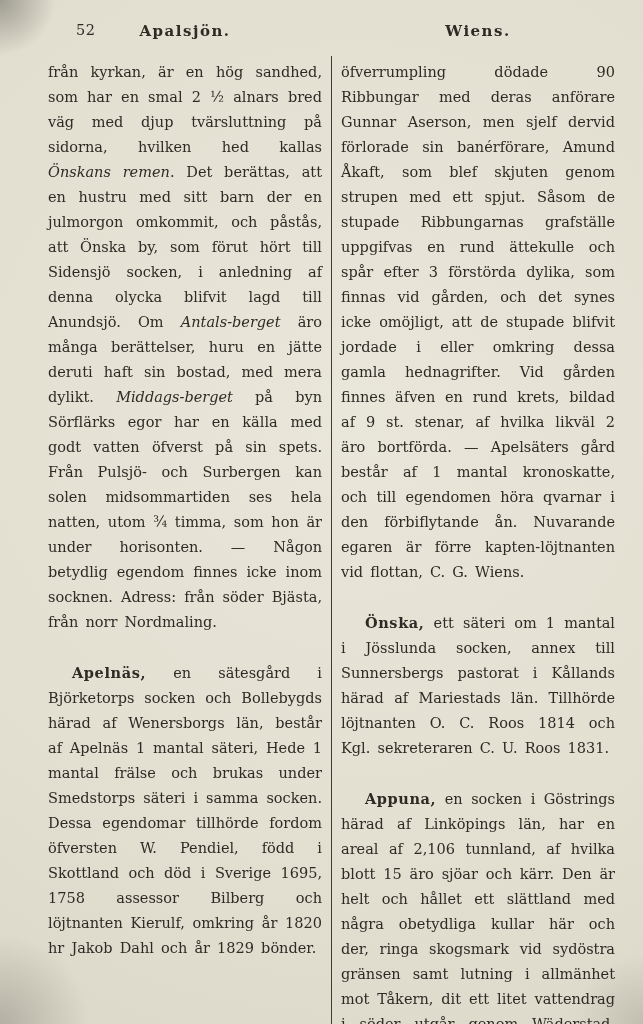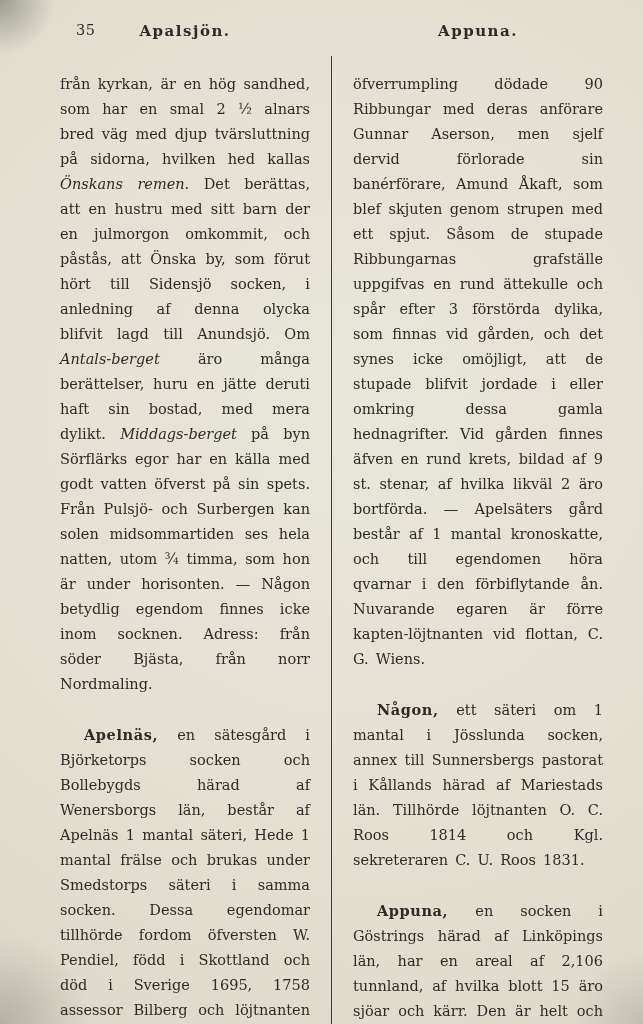--- a/index.html
+++ b/index.html
@@ -54,53 +54,53 @@
     word-spacing: 2.5px;
     min-height: 912px;
   }
   .col-gap-left { width: 5px; }
   .divider {
     width: 1px;
     background: #3e3b35;
     margin-bottom: 46px;
   }
   .col-gap-right { width: 5px; }
-  .para { margin: 16px; }
+  .para { margin: 4px; }
   .para.entry {
     margin-top: 25px;
     text-indent: 24px;
   }
   .headword {
     font-weight: bold;
     letter-spacing: 0.6px;
   }
   .ital { font-style: italic; }
 </style>
 </head>
 <body>
 
 <div class="page">
   <div class="header">
     <div class="header-half">
-      <span class="pagenum">35</span>
+      <span class="pagenum">52</span>
       <span class="runtitle">Apalsjön.</span>
     </div>
     <div class="header-gap"></div>
     <div class="header-half">
-      <span class="runtitle">Appuna.</span>
+      <span class="runtitle">Wiens.</span>
     </div>
   </div>
 
   <div class="columns">
     <div class="col">
         <p class="para"><span>från kyrkan, är en hög sandhed, som har en smal 2 ½ alnars bred väg med djup tvärsluttning på sidorna, hvilken hed kallas </span><span class="ital">Önskans remen</span><span>. Det berättas, att en hustru med sitt barn der en julmorgon omkommit, och påstås, att Önska by, som förut hört till Sidensjö socken, i anledning af denna olycka blifvit lagd till Anundsjö. Om </span><span class="ital">Antals-berget</span><span> äro många berättelser, huru en jätte deruti haft sin bostad, med mera dylikt. </span><span class="ital">Middags-berget</span><span> på byn Sörflärks egor har en källa med godt vatten öfverst på sin spets. Från Pulsjö- och Surbergen kan solen midsommartiden ses hela natten, utom ¾ timma, som hon är under horisonten. — Någon betydlig egendom finnes icke inom socknen. Adress: från söder Bjästa, från norr Nordmaling.</span></p>
         <p class="para entry"><span class="headword">Apelnäs,</span><span> en sätesgård i Björketorps socken och Bollebygds härad af Wenersborgs län, består af Apelnäs 1 mantal säteri, Hede 1 mantal frälse och brukas under Smedstorps säteri i samma socken. Dessa egendomar tillhörde fordom öfversten W. Pendiel, född i Skottland och död i Sverige 1695, 1758 assessor Bilberg och löjtnanten Kierulf, omkring år 1820 hr Jakob Dahl och år 1829 bönder.</span></p>
       </div>
     <div class="col-gap-left"></div>
     <div class="divider"></div>
     <div class="col-gap-right"></div>
     <div class="col">
         <p class="para"><span>öfverrumpling dödade 90 Ribbungar med deras anförare Gunnar Aserson, men sjelf dervid förlorade sin banérförare, Amund Åkaft, som blef skjuten genom strupen med ett spjut. Såsom de stupade Ribbungarnas grafställe uppgifvas en rund ättekulle och spår efter 3 förstörda dylika, som finnas vid gården, och det synes icke omöjligt, att de stupade blifvit jordade i eller omkring dessa gamla hednagrifter. Vid gården finnes äfven en rund krets, bildad af 9 st. stenar, af hvilka likväl 2 äro bortförda. — Apelsäters gård består af 1 mantal kronoskatte, och till egendomen höra qvarnar i den förbiflytande ån. Nuvarande egaren är förre kapten-löjtnanten vid flottan, C. G. Wiens.</span></p>
-        <p class="para entry"><span class="headword">Någon,</span><span> ett säteri om 1 mantal i Jösslunda socken, annex till Sunnersbergs pastorat i Kållands härad af Mariestads län. Tillhörde löjtnanten O. C. Roos 1814 och Kgl. sekreteraren C. U. Roos 1831.</span></p>
+        <p class="para entry"><span class="headword">Önska,</span><span> ett säteri om 1 mantal i Jösslunda socken, annex till Sunnersbergs pastorat i Kållands härad af Mariestads län. Tillhörde löjtnanten O. C. Roos 1814 och Kgl. sekreteraren C. U. Roos 1831.</span></p>
         <p class="para entry"><span class="headword">Appuna,</span><span> en socken i Göstrings härad af Linköpings län, har en areal af 2,106 tunnland, af hvilka blott 15 äro sjöar och kärr. Den är helt och hållet ett slättland med några obetydliga kullar här och der, ringa skogsmark vid sydöstra gränsen samt lutning i allmänhet mot Tåkern, dit ett litet vattendrag i söder utgår genom Wäderstad. Jordmånen är dels lera, dels svartmylla på lerbotten och räknas för den bördigaste i hela häradet. Skog så godt som ingen. Näringar äro åkerbruk och boskapsskötsel. Socknen består af 23 oförmedlade och 18 ¼ förmedlade mantal, hvaraf 14 ¼ skatte, 1 ½ krono och 2 ½ frälse. Det mesta utgöres af byar och tillhör allmoge; socknen hade 1810 382, 1840 427 och 1856 427 invånare. Socknen har fast folkskola, med 1 examinerad lärare. År 1856 besöktes skolan af 26 gossar och 30 flickor, dessutom undervistes 2 gossar i allmänt läroverk samt 2 gossar i hemmet; tillsammans 30 gossar och lika många flickor. — Appuna har, åtminstone från reformationen, varit annex till Hofs regala pastorat i Göst-</span></p>
       </div>
   </div>
 </div>
 
 </body></html>

